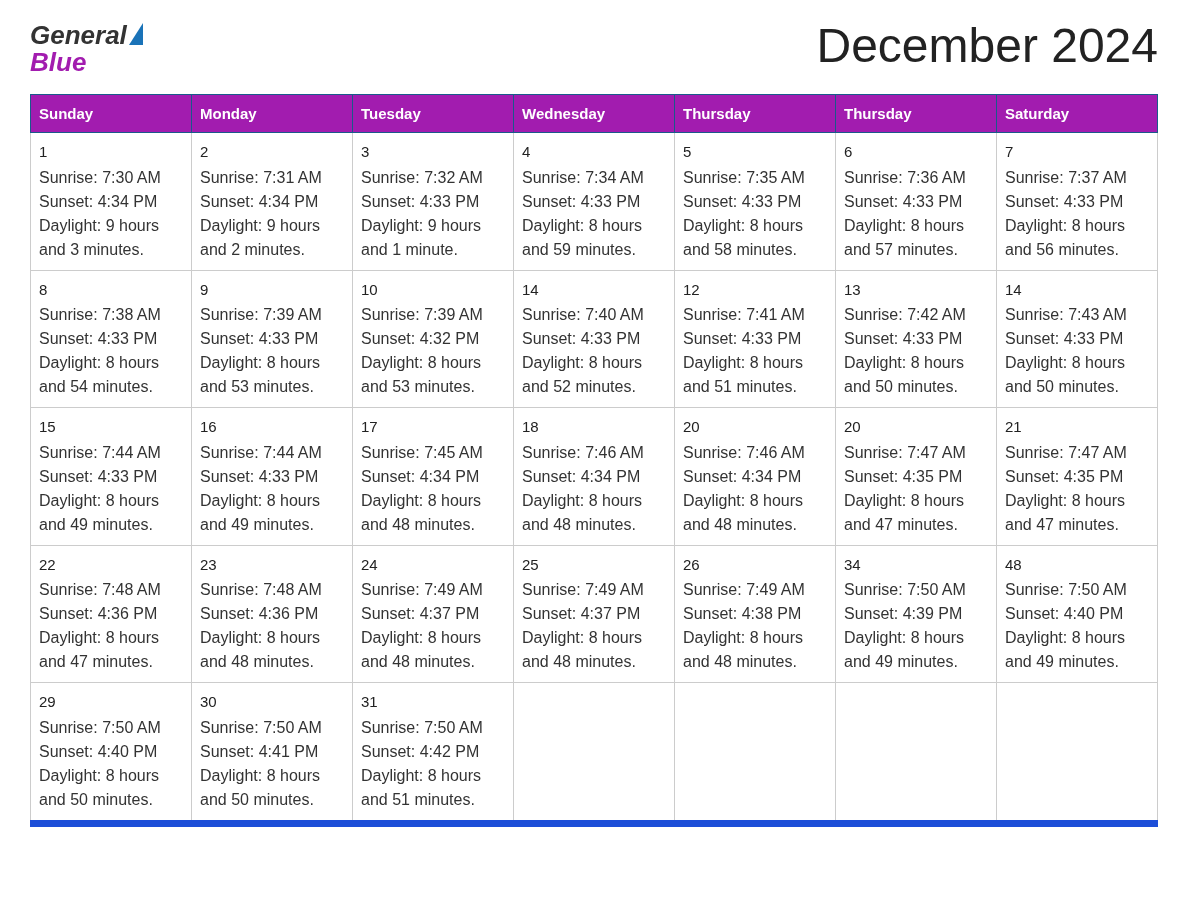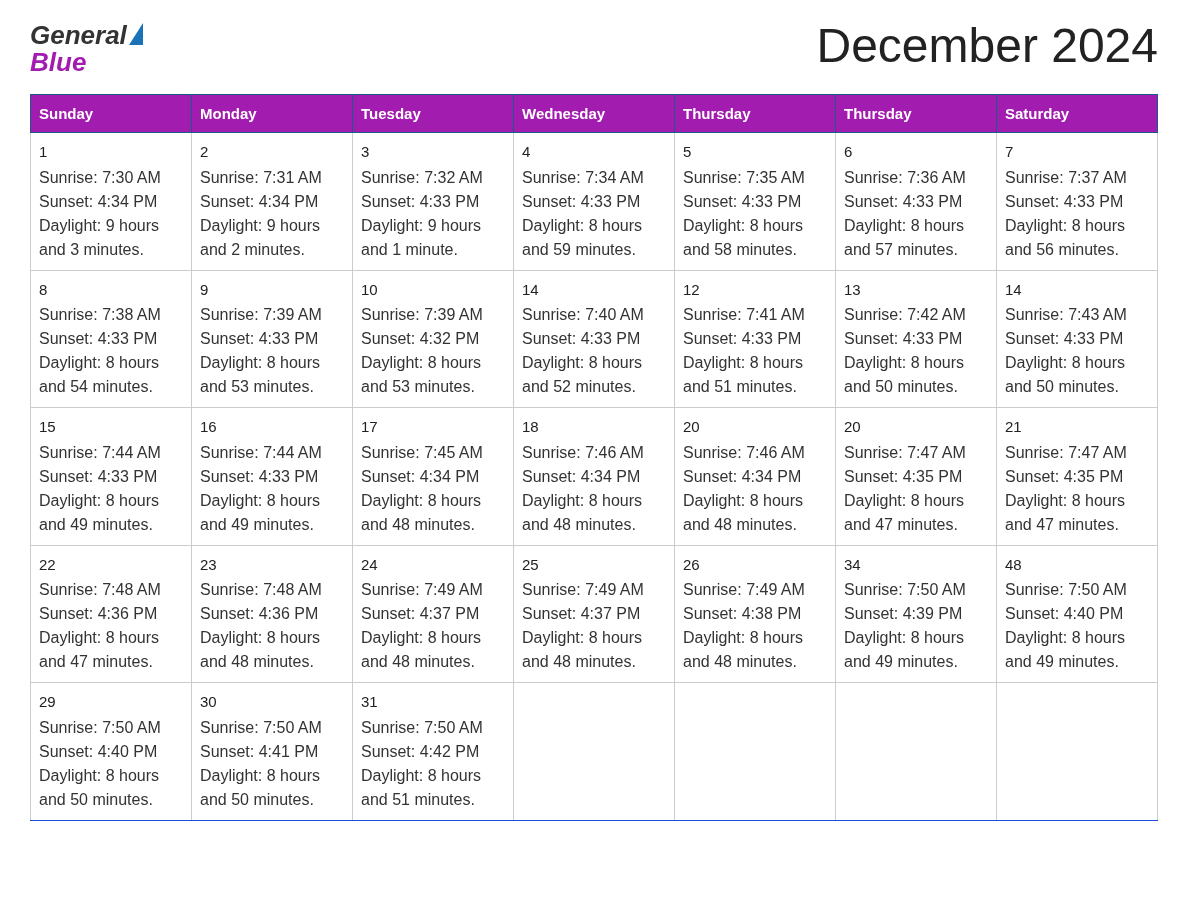--- a/index.html
+++ b/index.html
@@ -91,21 +91,21 @@
       margin-bottom: 2px;
     }
     .day-info {
       font-size: 16px;
       color: #333;
     }
     .empty-cell {
       background: #fff;
     }
     tr:last-child td {
-      border-bottom: 1px solid #1d4ed8;
+      border-bottom: 7px solid #1d4ed8;
       border-radius: 19px;
     }
   </style>
 </head>
 <body>
 
 <div class="header">
   <div class="logo">
     <div class="logo-top">
       <span class="logo-text-general">General</span>

